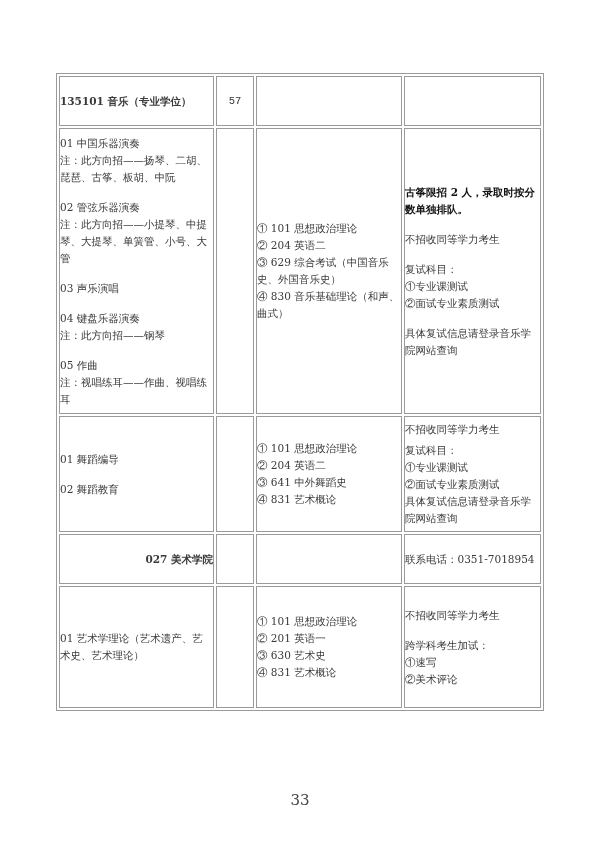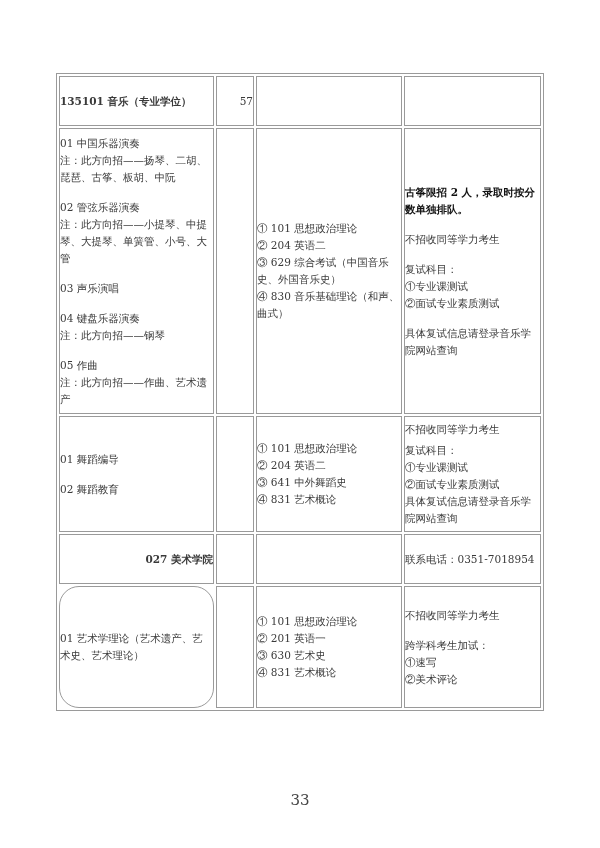--- a/index.html
+++ b/index.html
@@ -11,21 +11,21 @@
     border-collapse: separate; border-spacing: 2px;
     border: 1px solid #9a9a9a; background: #fff;
     table-layout: fixed;
   }
   table.grid td {
     border: 1px solid #9a9a9a; vertical-align: middle;
     padding: 4px 0; font-size: 10.5px; line-height: 17px; color: #3a3a3a;
   }
   col.c1 { width: 155px; } col.c2 { width: 38px; } col.c3 { width: 146px; } col.c4 { width: 137px; }
   .bold { font-weight: bold; color: #111; }
-  .center { text-align: right; }
+  .center { text-align: center; font-family: Liberation Mono, monospace; }
   .gap { height: 13px; }
   .pagenum { position: absolute; left: 0; width: 600px; top: 791px; text-align: center;
              font-size: 15px; color: #444; }
   .row-head td { height: 40px; }
   .row-head2 td { height: 38px; }
 </style>
 </head>
 <body>
 
 <div class="page">
@@ -61,21 +61,21 @@
           <div>03 声乐演唱</div>
         </div>
         <div class="gap"></div>
         <div>
           <div>04 键盘乐器演奏</div>
           <div>注：此方向招——钢琴</div>
         </div>
         <div class="gap"></div>
         <div>
           <div>05 作曲</div>
-          <div>注：此方向招——作曲、艺术遗产</div>
+          <div>注：视唱练耳——作曲、视唱练耳</div>
         </div>
       </td>
       <td></td>
       <td>
         <div>① 101 思想政治理论</div>
         <div>② 204 英语二</div>
         <div>③ 629 综合考试（中国音乐史、外国音乐史）</div>
         <div>④ 830 音乐基础理论（和声、曲式）</div>
       </td>
       <td>
@@ -117,21 +117,21 @@
 
     <tr class="row-head">
       <td class="bold" style="height:40px;text-align:right;">027 美术学院</td>
       <td class="center"></td>
       <td></td>
       <td>联系电话：0351-7018954</td>
     </tr>
 
 
     <tr>
-      <td style="height:112px;border-radius:20px;">
+      <td style="height:112px;">
         <div>01 艺术学理论（艺术遗产、艺术史、艺术理论）</div>
       </td>
       <td></td>
       <td>
         <div>① 101 思想政治理论</div>
         <div>② 201 英语一</div>
         <div>③ 630 艺术史</div>
         <div>④ 831 艺术概论</div>
       </td>
       <td>

